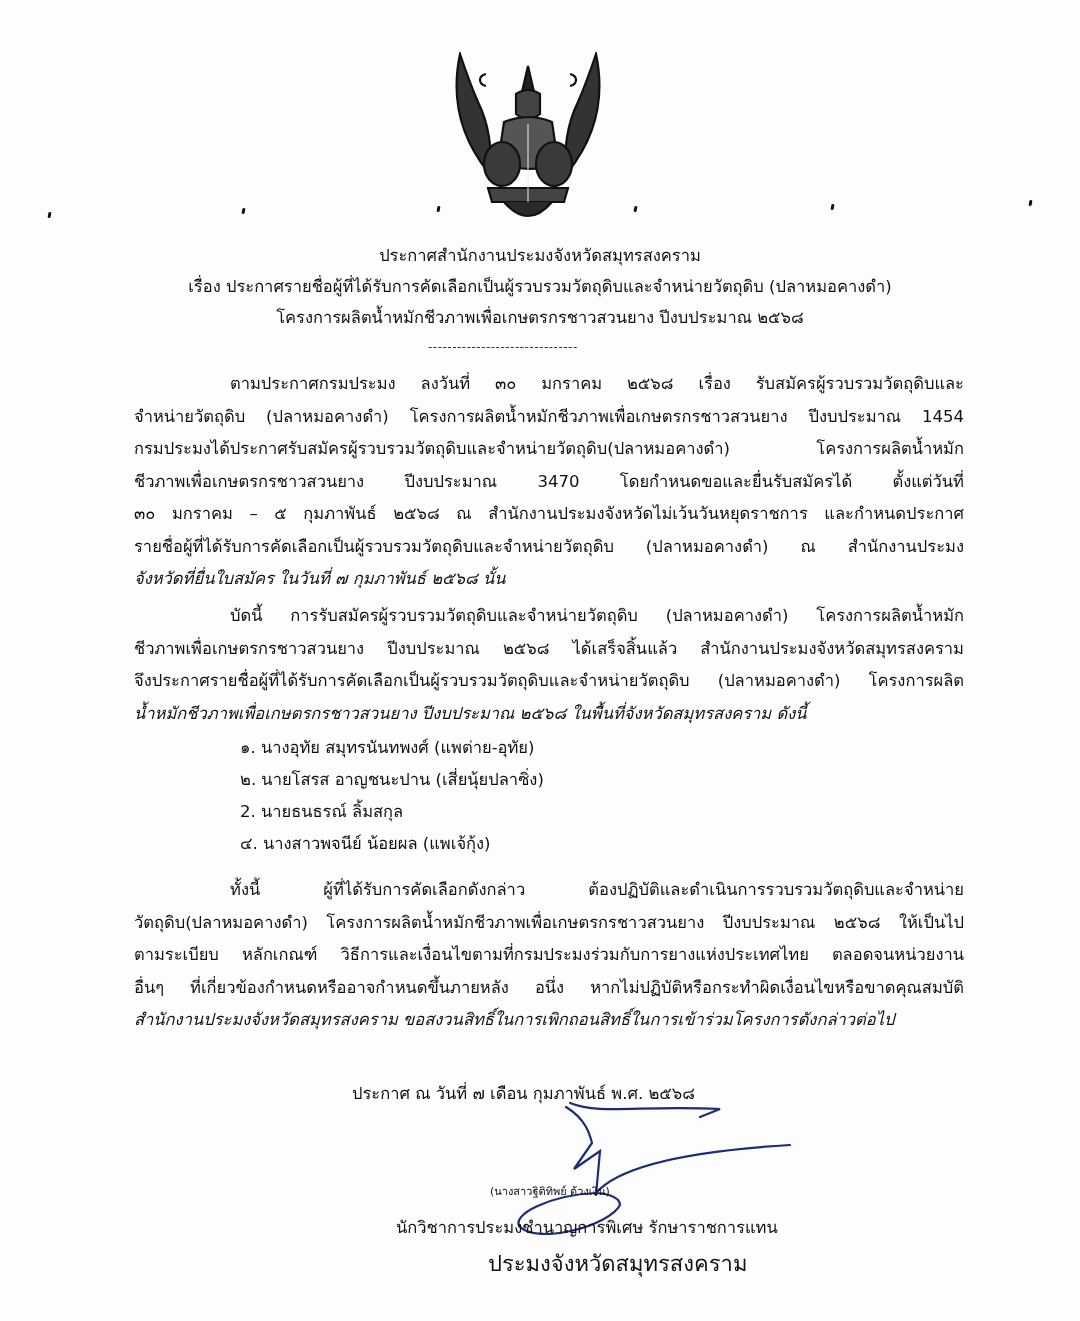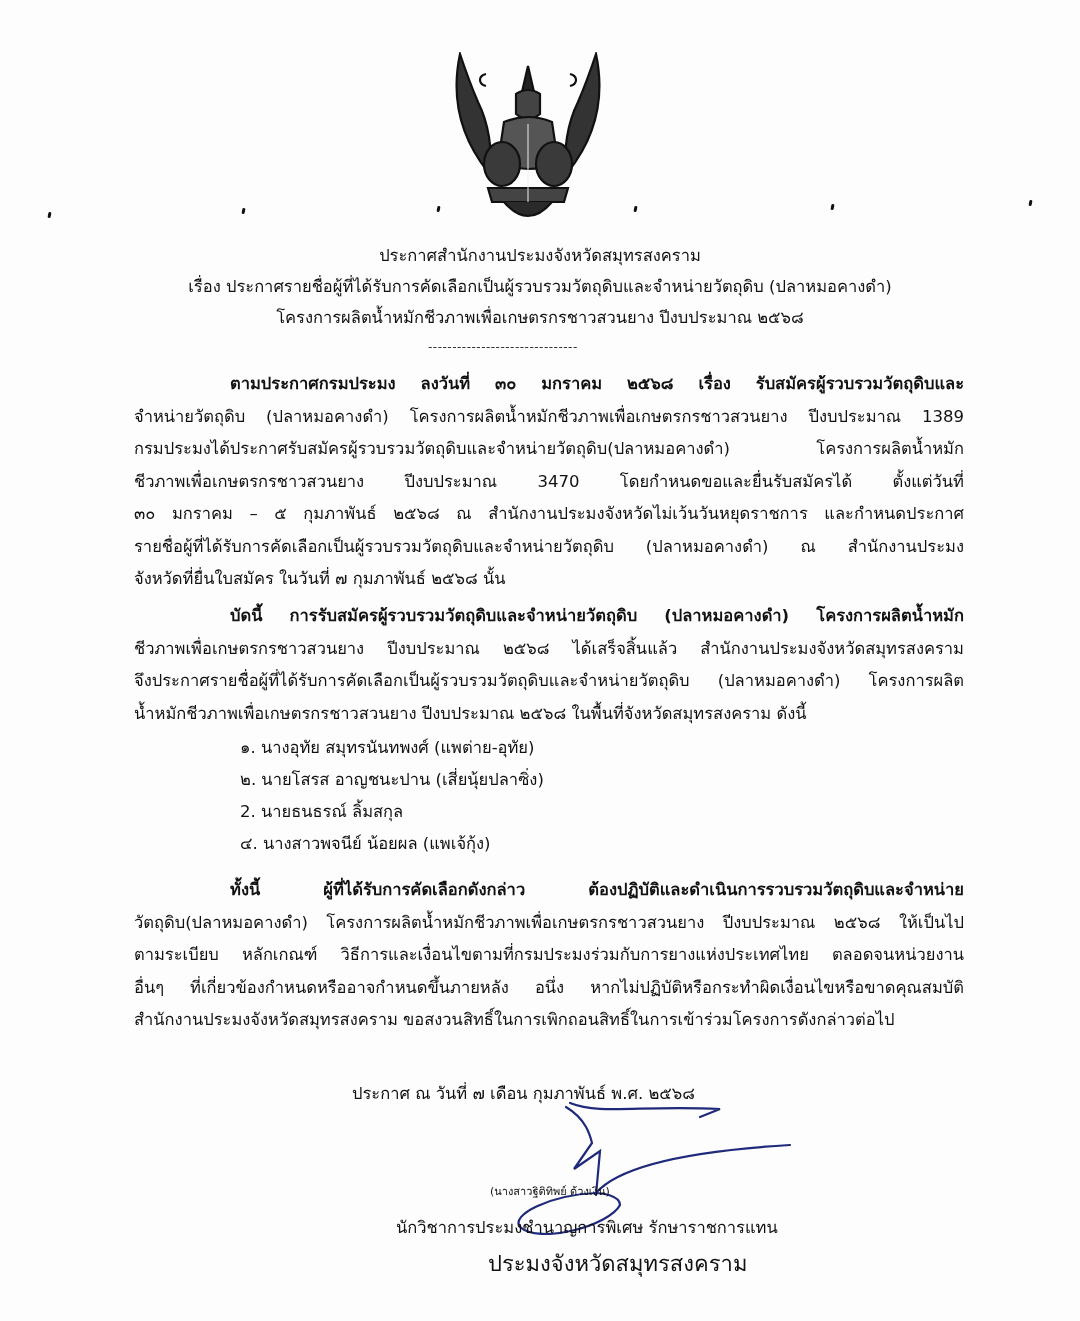--- a/index.html
+++ b/index.html
@@ -9,22 +9,22 @@
   }
   .page { position: absolute; left: 0; top: 0; width: 1016px; height: 1321px; }
   .emblem { position: absolute; left: 448px; top: 52px; width: 160px; height: 178px; }
   .dots { position: absolute; left: 0; top: 0; width: 1080px; height: 240px; }
   .dot { position: absolute; width: 3px; height: 6px; background: #111; border-radius: 2px; transform: rotate(12deg); }
   .title-block { position: absolute; top: 240px; left: 0; width: 1080px; text-align: center; }
   .title-line { font-size: 16.5px; line-height: 31px; white-space: nowrap; }
   .separator { position: absolute; top: 340px; left: 428px; font-size: 12px; letter-spacing: 0.5px; color: #333; }
   .para { position: absolute; left: 134px; width: 830px; font-size: 16.5px; line-height: 32.5px; }
   .line { white-space: nowrap; display: block; text-align: justify; text-align-last: justify; }
-  .line.last { text-align-last: left; }
-  .indent { padding-left: 96px; font-weight: bold; }
+  .line.last { text-align-last: left; font-style: italic; }
+  .indent { padding-left: 96px; }
   .list { position: absolute; left: 240px; top: 732px; font-size: 16.5px; line-height: 32px; }
   .list-item { white-space: nowrap; }
   .closing { position: absolute; left: 352px; top: 1080px; font-size: 16.5px; white-space: nowrap; }
   .closing .under { text-underline-offset: 5px; }
   .sig-name { position: absolute; left: 490px; top: 1182px; font-size: 11px; white-space: nowrap; }
   .sig-pos { position: absolute; left: 396px; top: 1214px; font-size: 16.5px; white-space: nowrap; }
   .sig-org { position: absolute; left: 488px; top: 1246px; font-size: 22px; white-space: nowrap; }
   .signature { position: absolute; left: 490px; top: 1085px; width: 320px; height: 150px; pointer-events: none; }
 </style>
 </head>
@@ -63,21 +63,21 @@
 
   <div class="title-block">
     <div class="title-line">ประกาศสำนักงานประมงจังหวัดสมุทรสงคราม</div>
     <div class="title-line">เรื่อง ประกาศรายชื่อผู้ที่ได้รับการคัดเลือกเป็นผู้รวบรวมวัตถุดิบและจำหน่ายวัตถุดิบ (ปลาหมอคางดำ)</div>
     <div class="title-line">โครงการผลิตน้ำหมักชีวภาพเพื่อเกษตรกรชาวสวนยาง ปีงบประมาณ ๒๕๖๘</div>
   </div>
   <div class="separator">-------------------------------</div>
 
   <div class="para" style="top:368px;">
     <span class="line indent">ตามประกาศกรมประมง ลงวันที่ ๓๐ มกราคม ๒๕๖๘ เรื่อง รับสมัครผู้รวบรวมวัตถุดิบและ</span>
-    <span class="line">จำหน่ายวัตถุดิบ (ปลาหมอคางดำ) โครงการผลิตน้ำหมักชีวภาพเพื่อเกษตรกรชาวสวนยาง ปีงบประมาณ 1389</span>
+    <span class="line">จำหน่ายวัตถุดิบ (ปลาหมอคางดำ) โครงการผลิตน้ำหมักชีวภาพเพื่อเกษตรกรชาวสวนยาง ปีงบประมาณ 1454</span>
     <span class="line">กรมประมงได้ประกาศรับสมัครผู้รวบรวมวัตถุดิบและจำหน่ายวัตถุดิบ(ปลาหมอคางดำ) โครงการผลิตน้ำหมัก</span>
     <span class="line">ชีวภาพเพื่อเกษตรกรชาวสวนยาง ปีงบประมาณ 3470 โดยกำหนดขอและยื่นรับสมัครได้ ตั้งแต่วันที่</span>
     <span class="line">๓๐ มกราคม – ๕ กุมภาพันธ์ ๒๕๖๘ ณ สำนักงานประมงจังหวัดไม่เว้นวันหยุดราชการ และกำหนดประกาศ</span>
     <span class="line">รายชื่อผู้ที่ได้รับการคัดเลือกเป็นผู้รวบรวมวัตถุดิบและจำหน่ายวัตถุดิบ (ปลาหมอคางดำ) ณ สำนักงานประมง</span>
     <span class="line last">จังหวัดที่ยื่นใบสมัคร ในวันที่ ๗ กุมภาพันธ์ ๒๕๖๘ นั้น</span>
   </div>
 
   <div class="para" style="top:600px;">
     <span class="line indent">บัดนี้ การรับสมัครผู้รวบรวมวัตถุดิบและจำหน่ายวัตถุดิบ (ปลาหมอคางดำ) โครงการผลิตน้ำหมัก</span>
     <span class="line">ชีวภาพเพื่อเกษตรกรชาวสวนยาง ปีงบประมาณ ๒๕๖๘ ได้เสร็จสิ้นแล้ว สำนักงานประมงจังหวัดสมุทรสงคราม</span>

